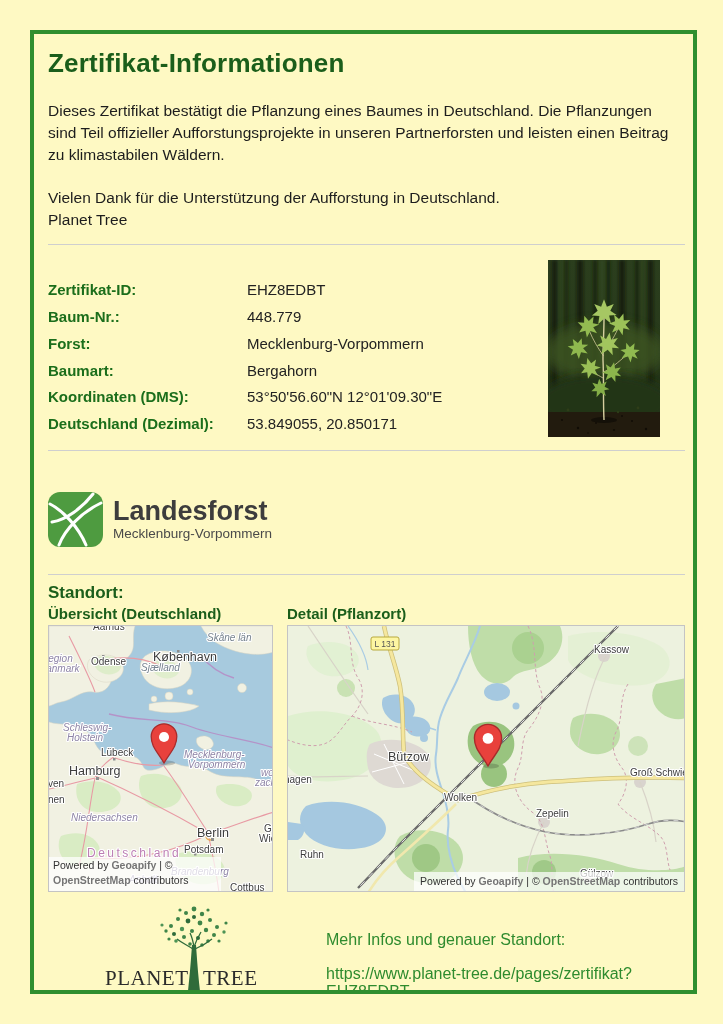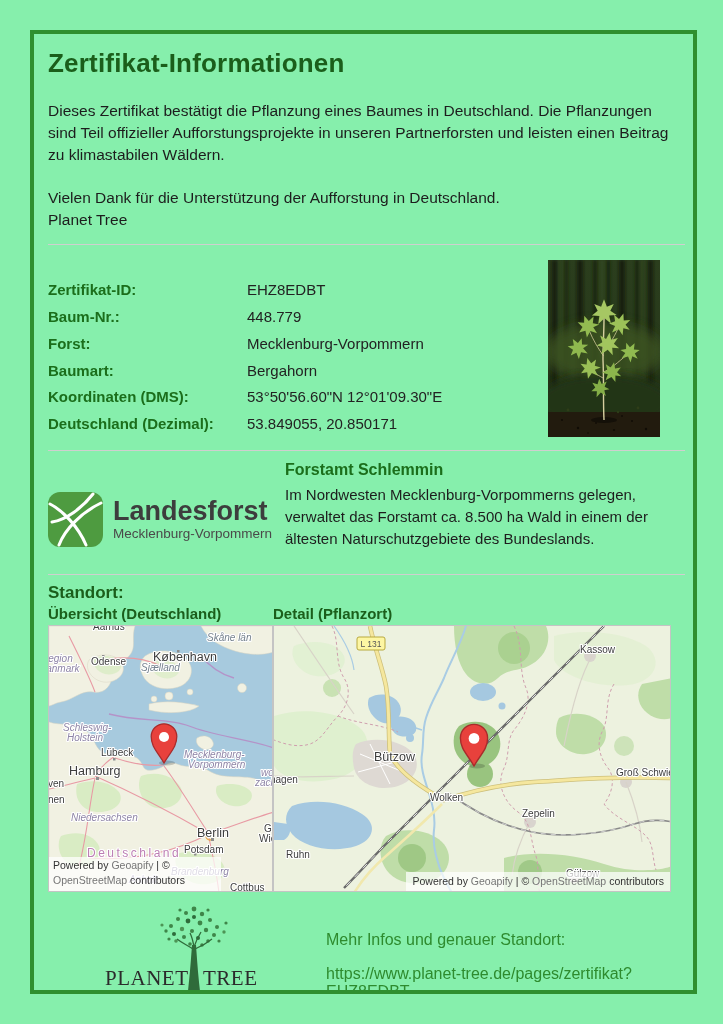--- a/index.html
+++ b/index.html
@@ -1,21 +1,21 @@
 <!DOCTYPE html>
 <html><head>
 <meta charset="utf-8">
 <style>
   :root{
     --green-dark:#1b5e1b; --green-label:#1b6e1b; --green-link:#2e8b2e;
     --border-green:#2f8f2f; --text:#222;
   }
   *{box-sizing:border-box; margin:0; padding:0;}
   body{background:#fff; font-family:"Liberation Sans",sans-serif; color:var(--text);}
-  .canvas{position:relative; width:723px; height:1024px; background:#86efac; overflow:hidden;}
+  .canvas{position:relative; width:723px; height:1024px; background:#fef9c3; overflow:hidden;}
   .frame{position:absolute; left:30px; top:30px; width:667px; height:964px;
          border:4px solid var(--border-green); padding:10px 8px 0 14px; overflow:hidden;}
   h1.title{font-size:26px; font-weight:700; color:var(--green-dark); margin-top:4px; letter-spacing:.2px;}
   p.body-text{font-size:15.5px; line-height:22px; margin-top:21px; color:#1d1d1d; max-width:625px;}
   .thanks{font-size:15.5px; line-height:22px; margin-top:21px; color:#1d1d1d;}
   hr.div{border:none; border-top:1px solid #cfcfcf; margin:13px 0 8px 0;}
   
   .cert-section{display:flex; align-items:flex-end;}
   .cert-table{width:500px; padding-top:2px;}
   .cert-row{display:flex; align-items:center; height:26.8px;}
@@ -28,31 +28,31 @@
   .lf-block{width:237px; display:flex; align-items:center; padding-top:18px;}
   .lf-logo{width:55px; height:55px; flex:0 0 auto;}
   .lf-text{margin-left:10px;}
   .lf-name{font-size:27px; font-weight:700; color:#3d3d3d; line-height:26px;}
   .lf-sub{font-size:13.5px; color:#4a4a4a; margin-top:2px;}
   .fa-block{width:400px;}
   .fa-title{font-size:16px; font-weight:700; color:var(--green-label); margin-top:2px;}
   .fa-desc{font-size:15px; line-height:22px; color:#1d1d1d; margin-top:5px;}
   
   .standort-head{font-size:17px; font-weight:700; color:var(--green-dark); margin-top:2px;}
-  .maps{display:flex; margin-top:2px;}
+  .maps{display:flex; gap:14px; margin-top:2px;}
   .map-col .map-title{font-size:15px; font-weight:700; color:var(--green-dark); margin-bottom:3px;}
   .map-frame{position:relative; border:1px solid #c4c4c4; overflow:hidden; background:#eef0e2;}
   .map-frame.ov{width:225px; height:267px;}
   .map-frame.dt{width:398px; height:267px;}
   .map-frame svg{display:block;}
   .attrib{position:absolute; bottom:0; font-size:10.5px; line-height:15px; color:#333;
           background:rgba(255,255,255,.72); padding:1px 5px 3px 4px;}
   .attrib.ov{left:0; width:172px;}
   .attrib.dt{right:0; white-space:nowrap; padding:2px 6px;}
-  .attrib .lnk{color:#757575;}
+  .attrib .lnk{color:#757575;font-weight:bold;}
   
   text.mlbl{font-family:"Liberation Sans",sans-serif; font-size:10px; fill:#3d3d3d;
             paint-order:stroke; stroke:#fff; stroke-width:2.2px; stroke-linejoin:round;}
   text.big{font-size:12.5px;}
   text.it{font-style:italic; fill:#8e84a6;}
   text.sea-it{font-style:italic; fill:#76828e;}
   text.country{font-size:12px; fill:#bd7fb4; letter-spacing:2.5px; font-style:normal;}
   text.badge-t{font-size:8.5px; fill:#555; stroke:none;}
   
   .footer{display:flex; margin-top:9px; align-items:flex-start;}
@@ -195,24 +195,20 @@
         <g stroke="#ffffff" stroke-width="3" fill="none" stroke-linecap="round">
           <path d="M4,30 C18,28 34,16 45,2"></path>
           <path d="M11,53 C17,37 34,20 53,11"></path>
           <path d="M2,12 C14,18 30,34 38,53"></path>
         </g>
       </svg>
       <div class="lf-text">
         <div class="lf-name">Landesforst</div>
         <div class="lf-sub">Mecklenburg-Vorpommern</div>
       </div>
-    </div>
-    <div class="fa-block">
-      <div class="fa-title">Forstamt Schlemmin</div>
-      <div class="fa-desc">Im Nordwesten Mecklenburg-Vorpommerns gelegen, verwaltet das Forstamt ca. 8.500 ha Wald in einem der ältesten Naturschutzgebiete des Bundeslands.</div>
     </div>
   </div>
 
   <hr class="div">
 
   <div class="standort-head">Standort:</div>
 
   <div class="maps">
 
     <div class="map-col">

